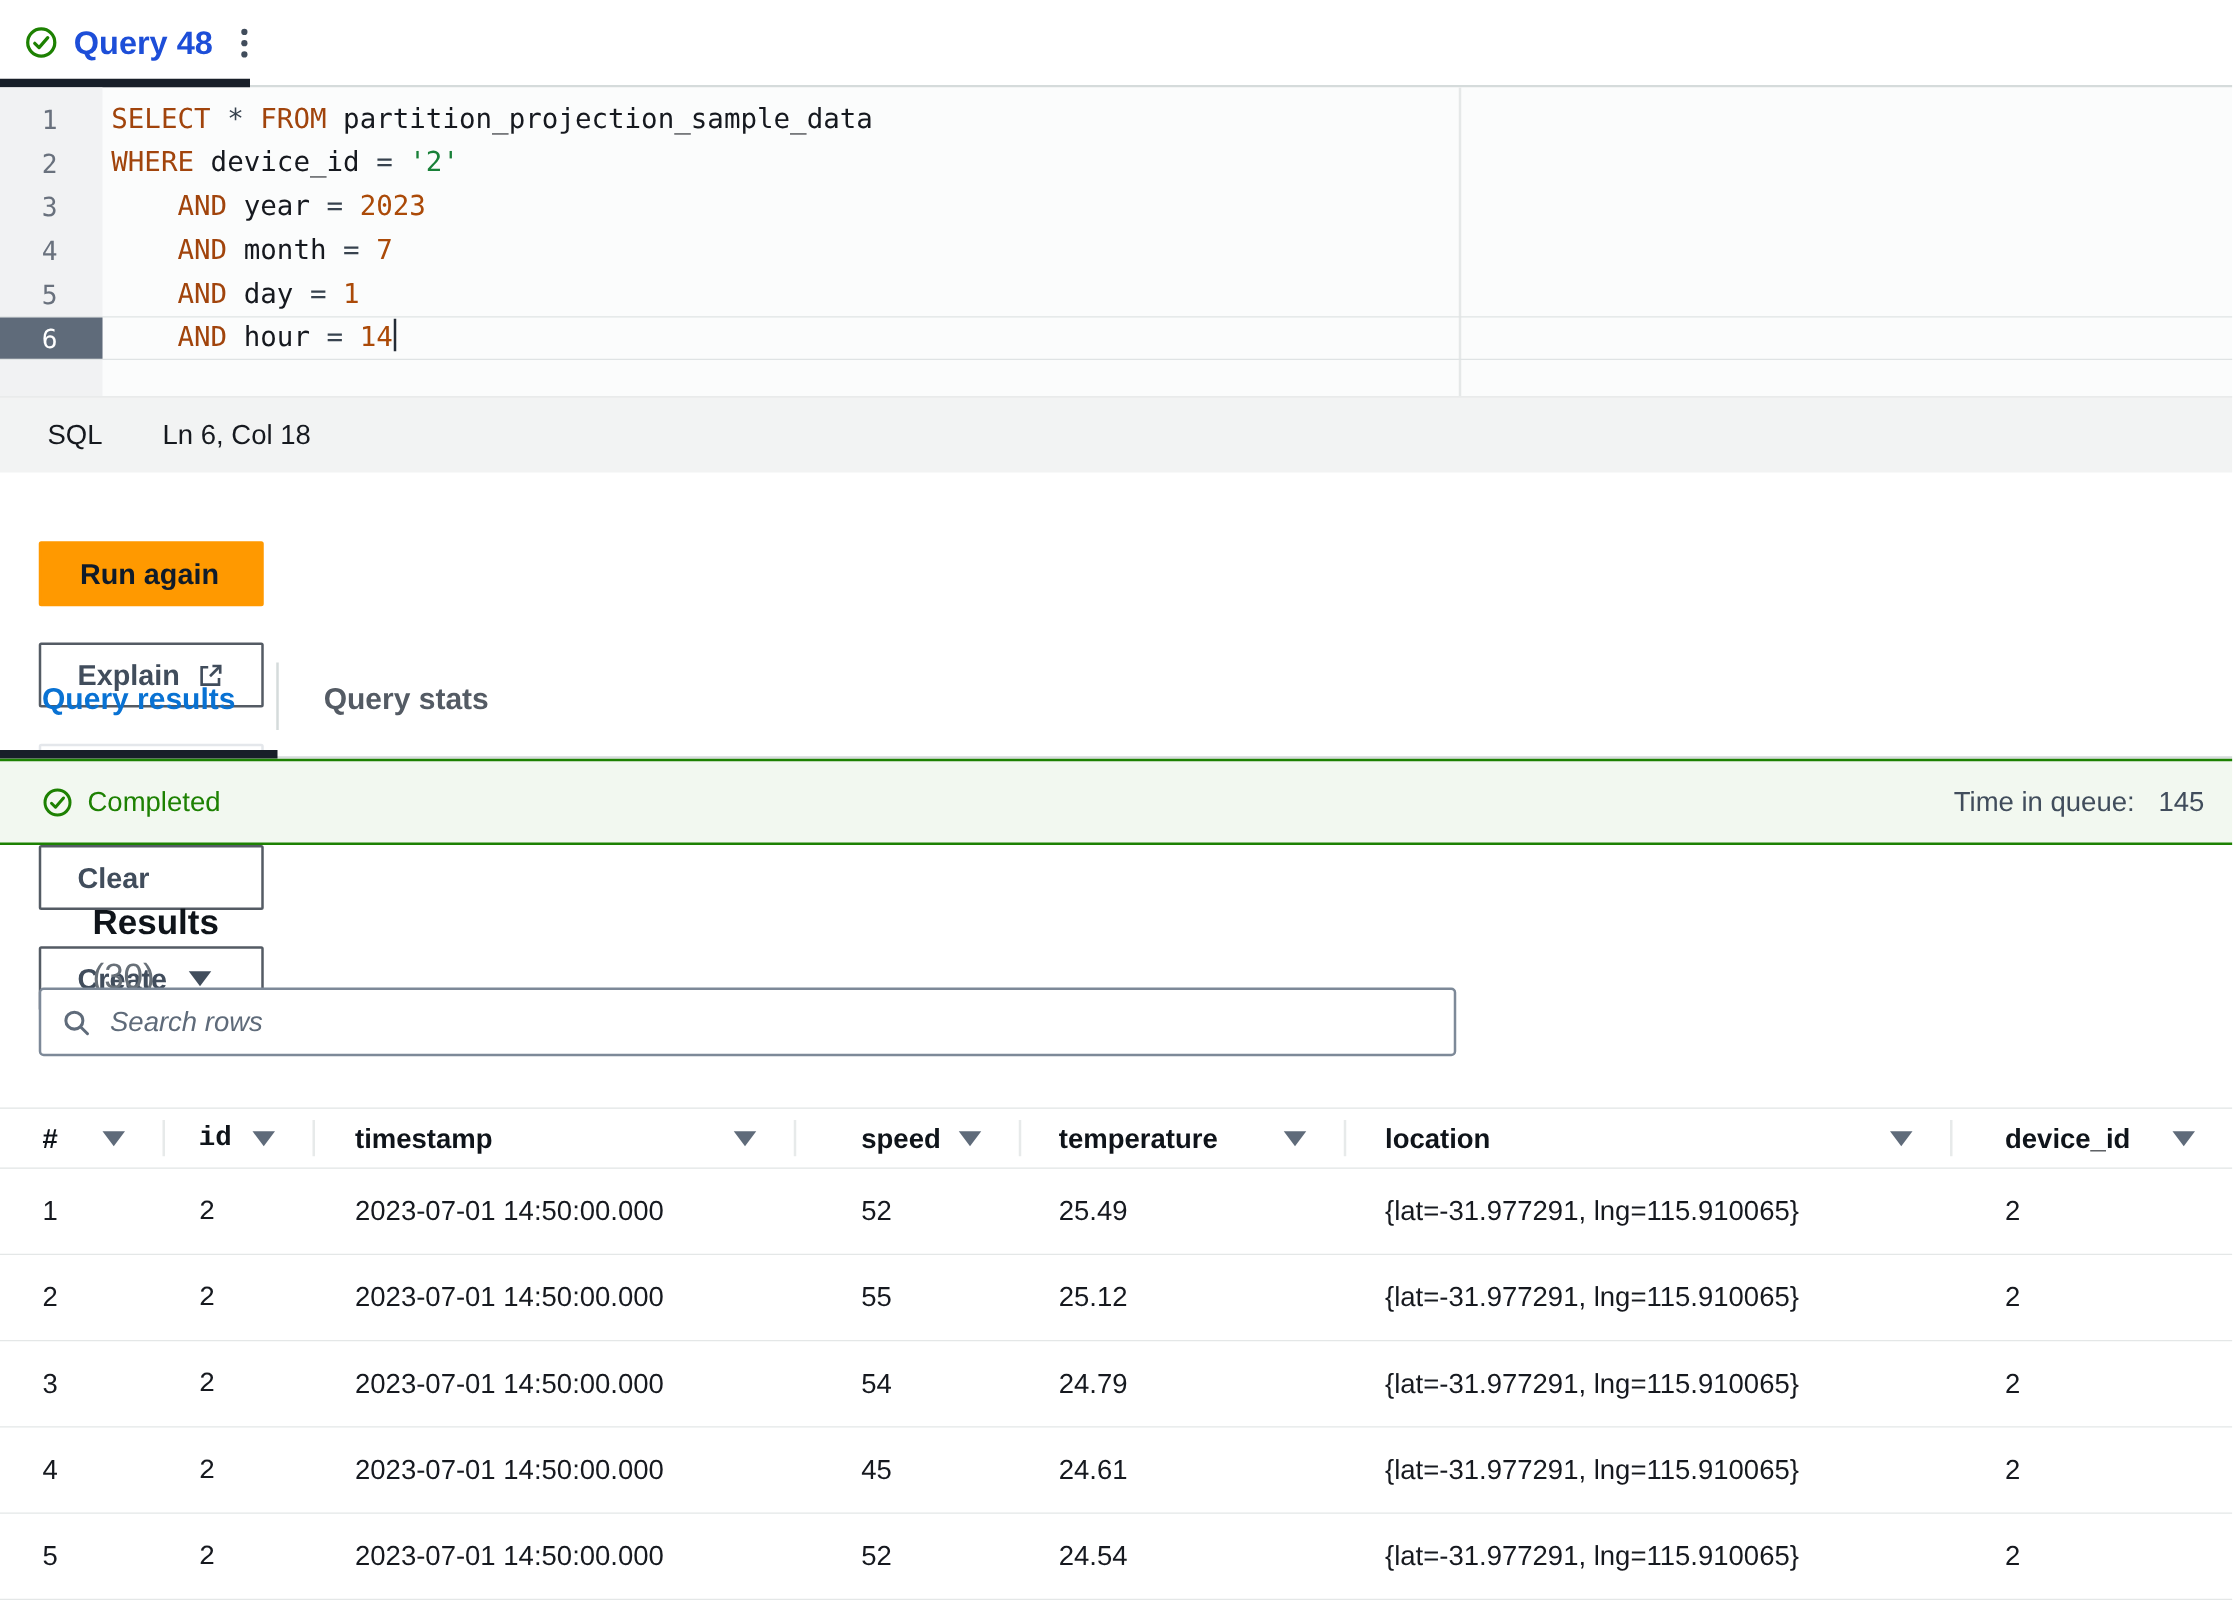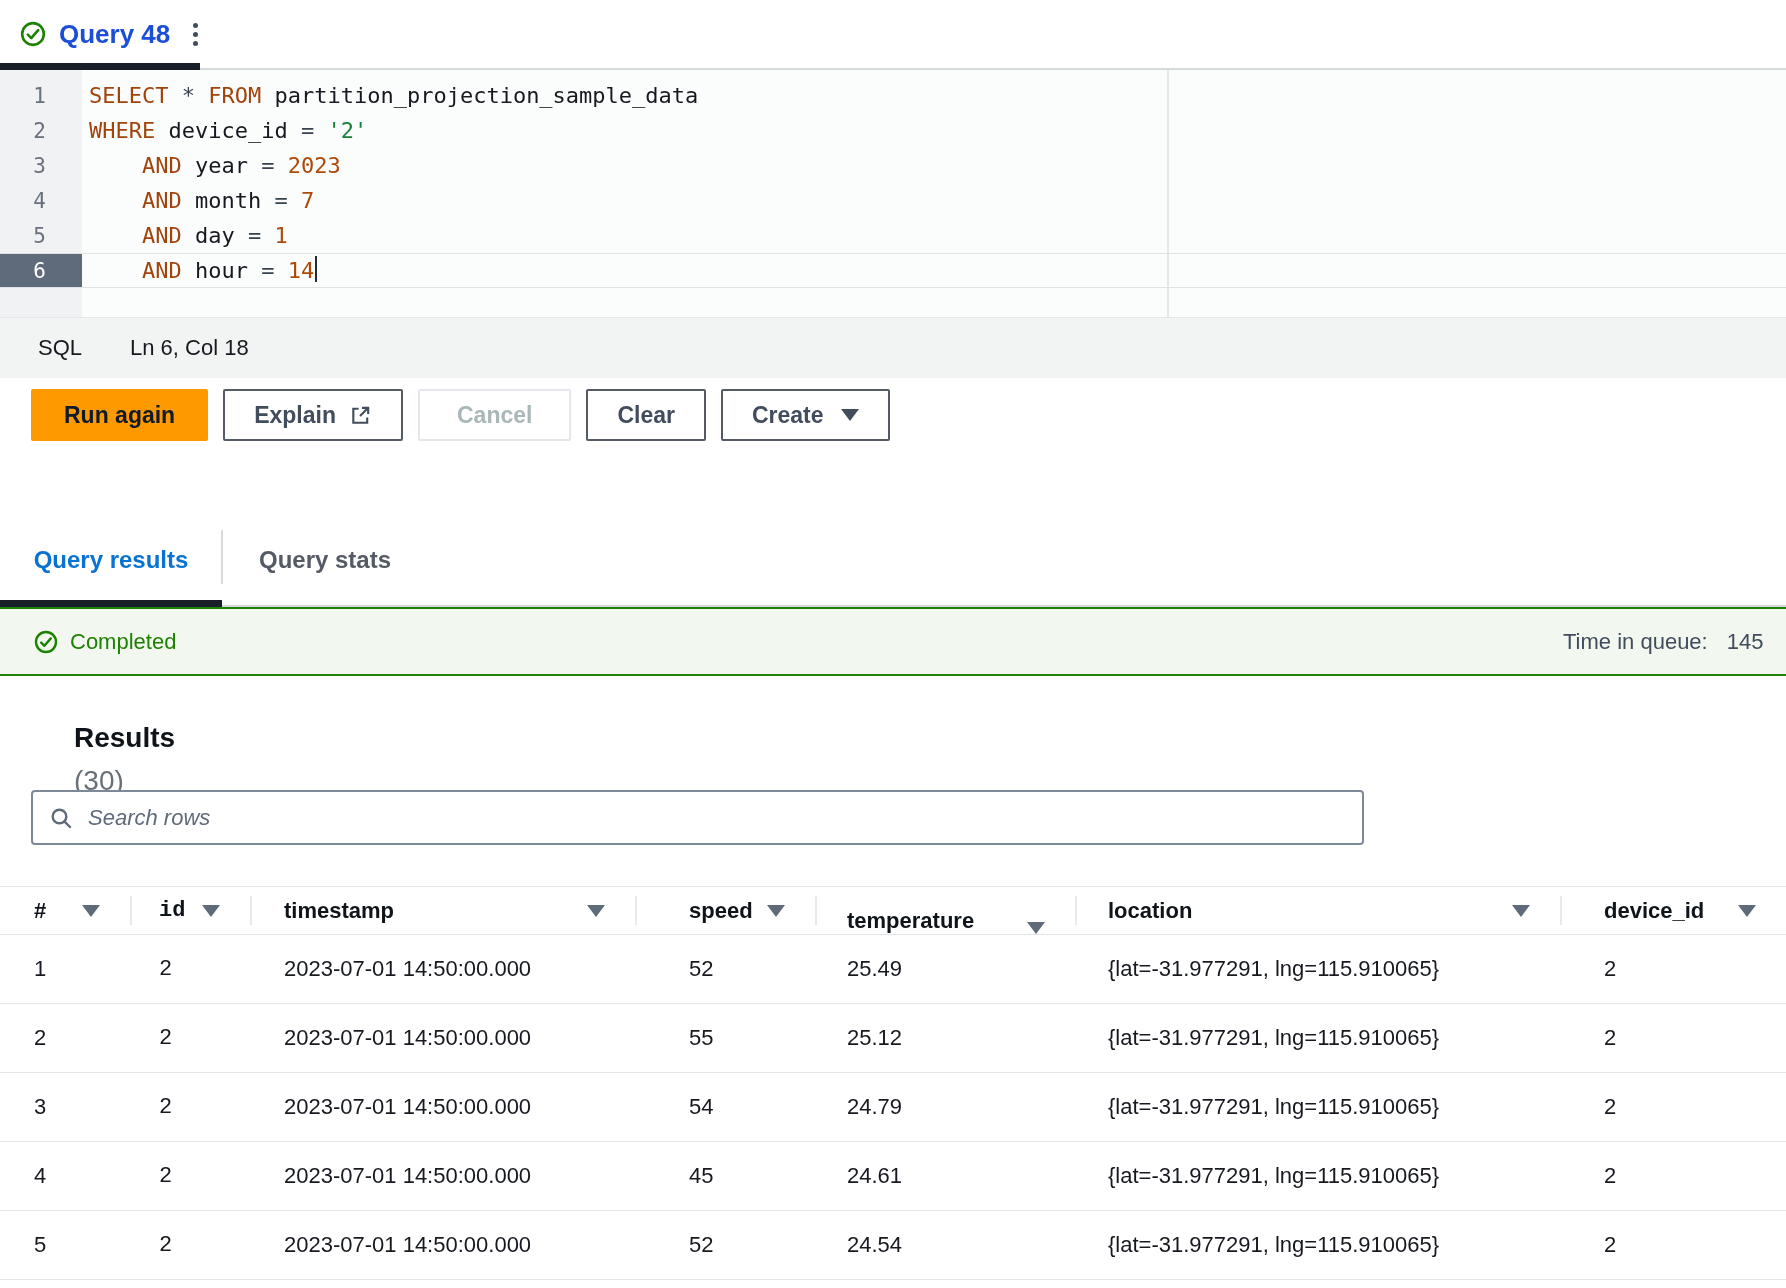--- a/index.html
+++ b/index.html
@@ -36,21 +36,21 @@
   .tok-num{color:#ab4a08;}
   .cursor{display:inline-block;width:2px;height:26px;background:#232b35;vertical-align:-4px;margin-left:1px;}
 
   
   .statusbar{position:absolute;top:317px;left:0;width:100%;height:61px;background:#f2f3f3;
              border-top:1px solid #e5e8e8;box-sizing:border-box;display:flex;align-items:center;
              padding-left:38px;font-size:22px;color:#16191f;}
   .statusbar .pos{margin-left:48px;}
 
   
-  .actions{position:absolute;top:389px;left:31px;display:flex;gap:15px;}
+  .actions{position:absolute;top:433px;left:31px;display:flex;gap:29px;flex-direction:column;}
   .btn{height:52px;display:flex;align-items:center;gap:13px;border-radius:2px;box-sizing:border-box;
        font-family:"Liberation Sans",sans-serif;font-size:23px;font-weight:bold;cursor:pointer;background:#fff;}
   .btn-primary{background:#ff9900;border:2px solid #ff9900;color:#0f1b2a;padding:0 31px;}
   .btn-secondary{border:2px solid #545b64;color:#414d5c;padding:0 29px;}
   .btn-disabled{border:2px solid #e4e7eb;color:#aab7b8;padding:0 37px;cursor:default;}
   .ext-icon{width:23px;height:23px;}
   .caret{width:0;height:0;border-left:9px solid transparent;border-right:9px solid transparent;
          border-top:12px solid #414d5c;margin-left:4px;}
 
   
@@ -70,42 +70,42 @@
   .banner-label{margin-left:12px;font-size:22px;font-weight:500;color:#1d8102;}
   .queue-time{position:absolute;left:1563px;top:0;height:100%;display:flex;align-items:center;
               gap:19px;font-size:22px;color:#414d5c;white-space:nowrap;}
 
   
   .results-heading{position:absolute;top:722px;left:34px;display:flex;align-items:baseline;gap:11px;flex-direction:column;}
   .results-title{font-size:28px;font-weight:bold;color:#0f141a;}
   .results-count{font-size:28px;color:#687078;margin-left:40px;}
 
   
-  .search{position:absolute;top:790px;left:31px;width:1333px;height:55px;border:2px solid #7d8998;
+  .search{position:absolute;top:790px;left:31px;width:1134px;height:55px;border:2px solid #7d8998;
           border-radius:4px;background:#fff;box-sizing:border-box;display:flex;align-items:center;
           padding:0 16px;gap:13px;}
   .search svg{flex:none;}
   .search input{flex:1;border:none;outline:none;background:transparent;font-size:22px;
                 font-family:"Liberation Sans",sans-serif;color:#16191f;height:46px;}
   .search input::placeholder{font-style:italic;color:#5f6b7a;opacity:1;}
 
   
   .table{position:absolute;top:886px;left:0;width:100%;}
   .grid-row{display:grid;grid-template-columns:130px 120px 385px 180px 260px 485px 226px;align-items:center;}
   .thead{height:49px;border-top:1px solid #e1e5e5;border-bottom:1px solid #e1e5e5;box-sizing:border-box;}
   .th{position:relative;height:100%;display:flex;align-items:center;justify-content:space-between;
       padding-right:30px;box-sizing:border-box;cursor:pointer;}
   .th:not(:first-child)::before{content:'';position:absolute;left:0;top:9px;bottom:9px;width:2px;background:#e7eaea;}
   .th-label{font-size:22px;font-weight:bold;color:#0f141a;}
   .tri{width:0;height:0;border-left:9px solid transparent;border-right:9px solid transparent;
        border-top:12px solid #5f6b7a;}
   .tr{height:69px;border-bottom:1px solid #e4e7e7;box-sizing:border-box;}
   .td{font-size:22px;color:#16191f;overflow:hidden;white-space:nowrap;}
   .c0{padding-left:34px;} .c1{padding-left:29px;font-family:Liberation Mono, monospace;} .c2{padding-left:34px;} .c3{padding-left:54px;}
-  .c4{padding-left:32px;align-items:flex-end;} .c5{padding-left:33px;} .c6{padding-left:44px;}
+  .c4{padding-left:32px;} .c5{padding-left:33px;} .c6{padding-left:44px;}
 </style>
 </head>
 <body>
 
 <div class="app">
 
   <div class="tabbar">
     <div class="query-tab">
       <svg width="26" height="26" viewBox="0 0 24 24">
         <circle cx="12" cy="12" r="10" fill="none" stroke="#1d8102" stroke-width="2.4"></circle>

